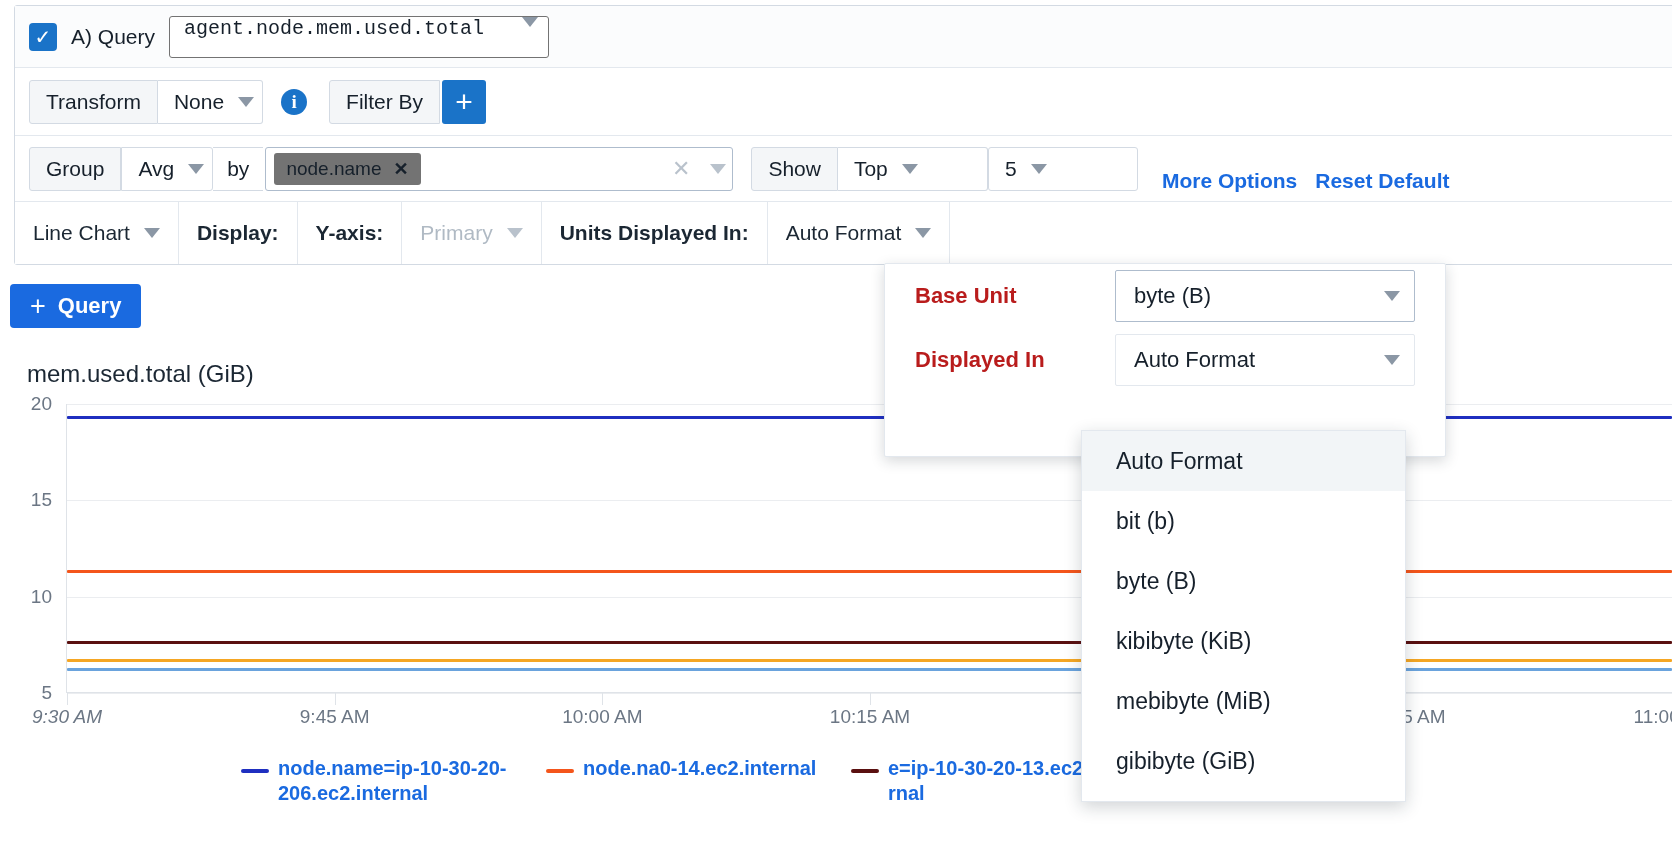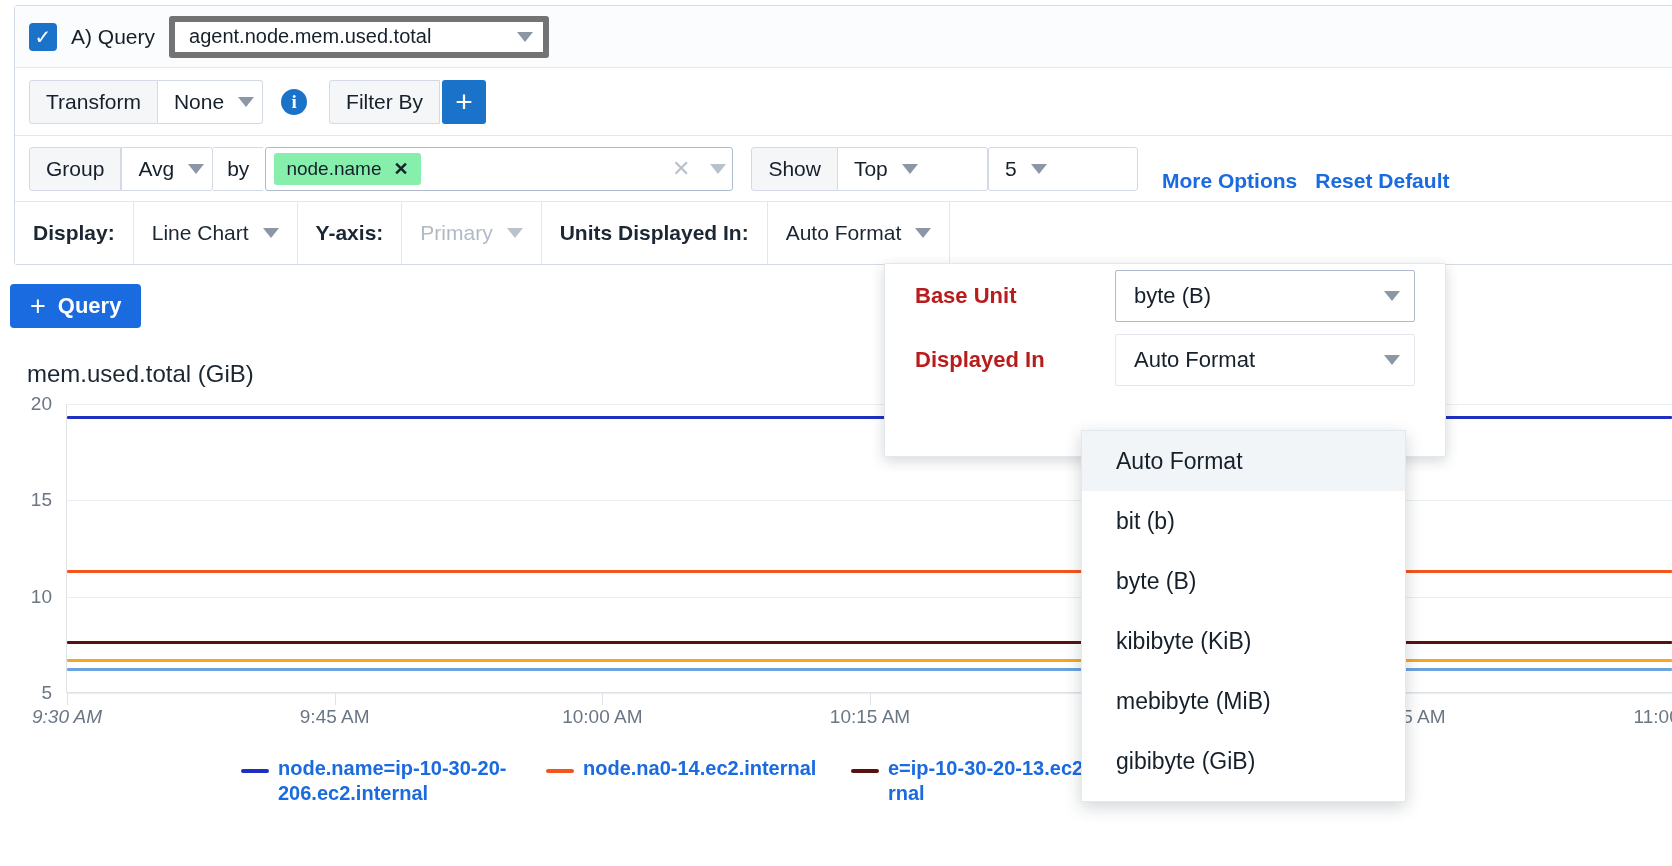--- a/index.html
+++ b/index.html
@@ -28,24 +28,24 @@
   }
   .checkbox{
     width:28px;height:28px;border-radius:4px;background:#1a73c8;
     display:flex;align-items:center;justify-content:center;
     color:#fff;font-size:20px;line-height:1;flex:0 0 auto;
     cursor:pointer;
   }
   .qlabel{ font-size:21px; color:#16202b; }
 
   .select{
-    display:flex; align-items:center; justify-content:space-between;
-    border:6px solid #737373; background:#fff;
+    display:flex; justify-content:space-between;
+    border:1px solid #737373; background:#fff;
     height:42px; padding:0 10px 0 14px; border-radius:3px;
-    font-size:20px; color:#16202b; cursor:pointer; white-space:nowrap;
+    font-size:20px; color:#16202b; cursor:pointer; white-space:nowrap;font-family:Liberation Mono, monospace;
   }
   .caret{
     width:0;height:0;border-left:8px solid transparent;border-right:8px solid transparent;
     border-top:10px solid #8b97a5; margin-left:14px; flex:0 0 auto;
   }
   .caret.light{ border-top-color:#b9c2cc; }
 
   .metric-select{ width:380px; }
 
   .row-b{
@@ -82,21 +82,21 @@
     height:44px;display:flex;align-items:center;padding:0 14px;
     font-size:21px;color:#16202b; background:#fff;
     border-top:1px solid #d3dae3;border-bottom:1px solid #d3dae3;
   }
   .tagbox{
     height:44px; width:468px; border:1px solid #aebccd; border-radius:3px;
     display:flex; align-items:center; padding:0 6px 0 8px; background:#fff;
     margin-left:2px; cursor:text;
   }
   .tag{
-    background:#86efac; border-radius:3px; height:32px;
+    background:#737373; border-radius:3px; height:32px;
     display:flex;align-items:center; gap:12px; padding:0 12px; font-size:19px; color:#16202b;
   }
   .tag-x{ font-weight:bold; font-size:18px; cursor:pointer; }
   .tagbox-spacer{ flex:1; }
   .clear-x{ color:#b9c2cc; font-size:22px; margin-right:6px; cursor:pointer; }
 
   .show-group{ display:flex; margin-left:18px; }
   .links{ display:flex; gap:18px; margin-left:24px; }
   .link{ color:#1a6ae0; font-size:21px; font-weight:bold; cursor:pointer; white-space:nowrap;margin-top:24px; }
 
@@ -233,25 +233,25 @@
       </div>
     </div>
 
     <div class="links">
       <span class="link">More Options</span>
       <span class="link">Reset Default</span>
     </div>
   </div>
 
   <div class="row row-d">
-    <div class="dcell bold">Display:</div>
     <div class="dcell sel">
       <span>Line Chart</span>
       <span class="caret"></span>
     </div>
+    <div class="dcell bold">Display:</div>
     <div class="dcell bold">Y-axis:</div>
     <div class="dcell sel muted">
       <span>Primary</span>
       <span class="caret light"></span>
     </div>
     <div class="dcell bold">Units Displayed In:</div>
     <div class="dcell sel">
       <span>Auto Format</span>
       <span class="caret"></span>
     </div>

